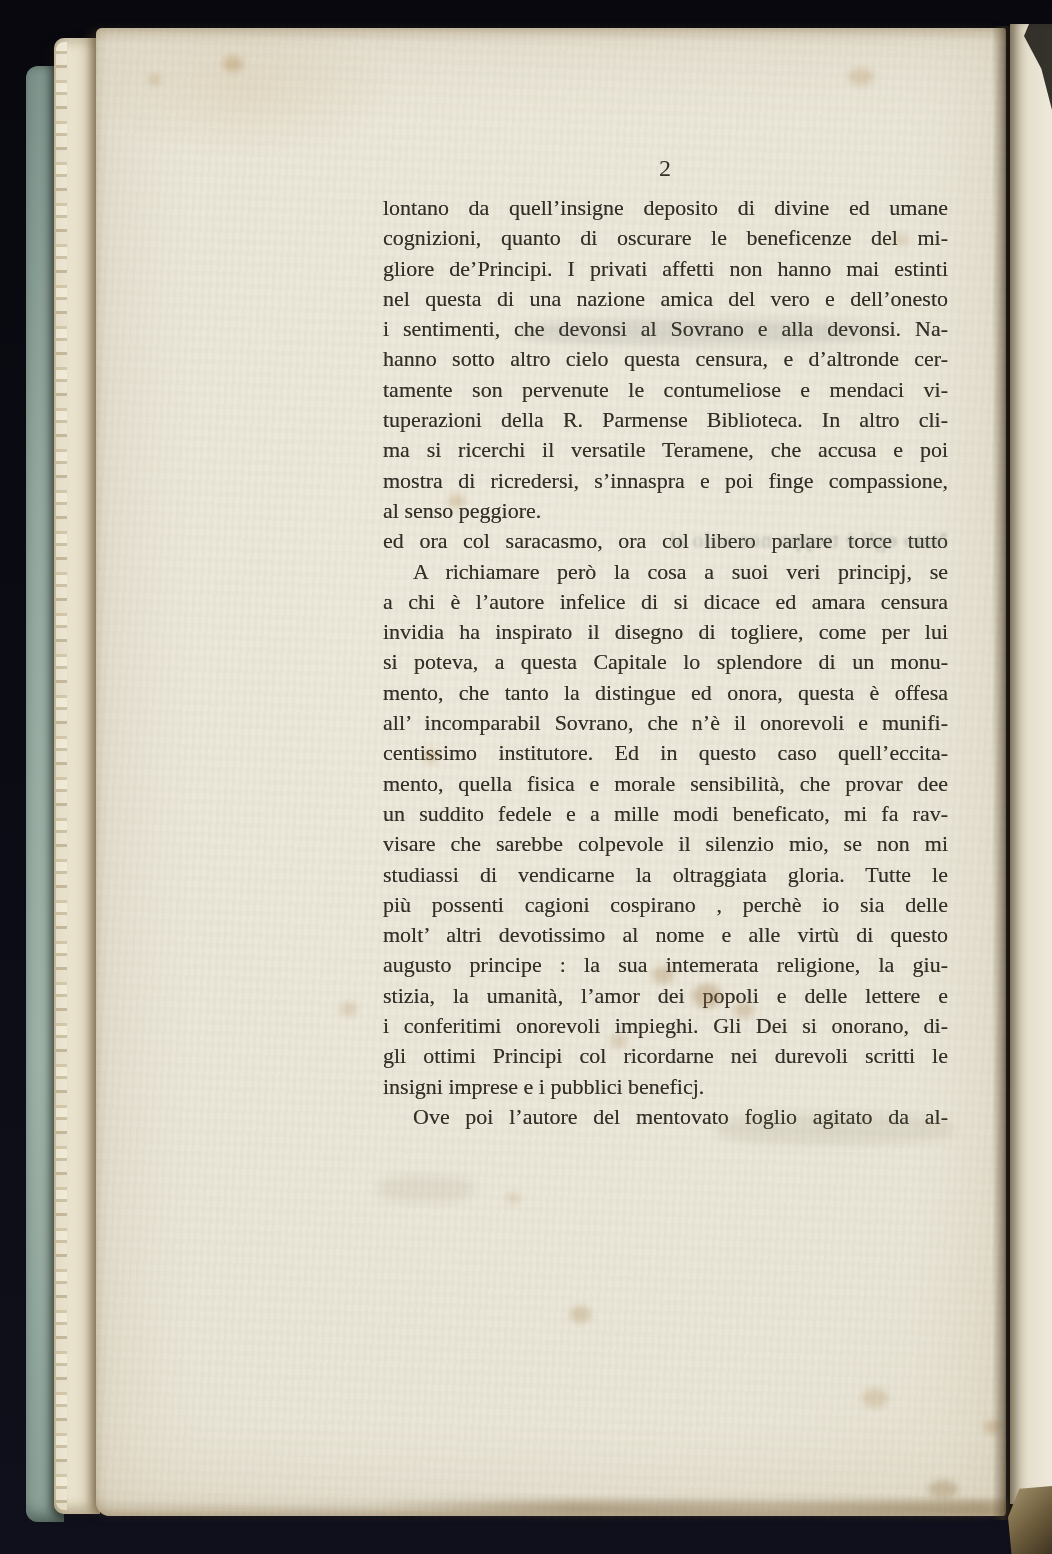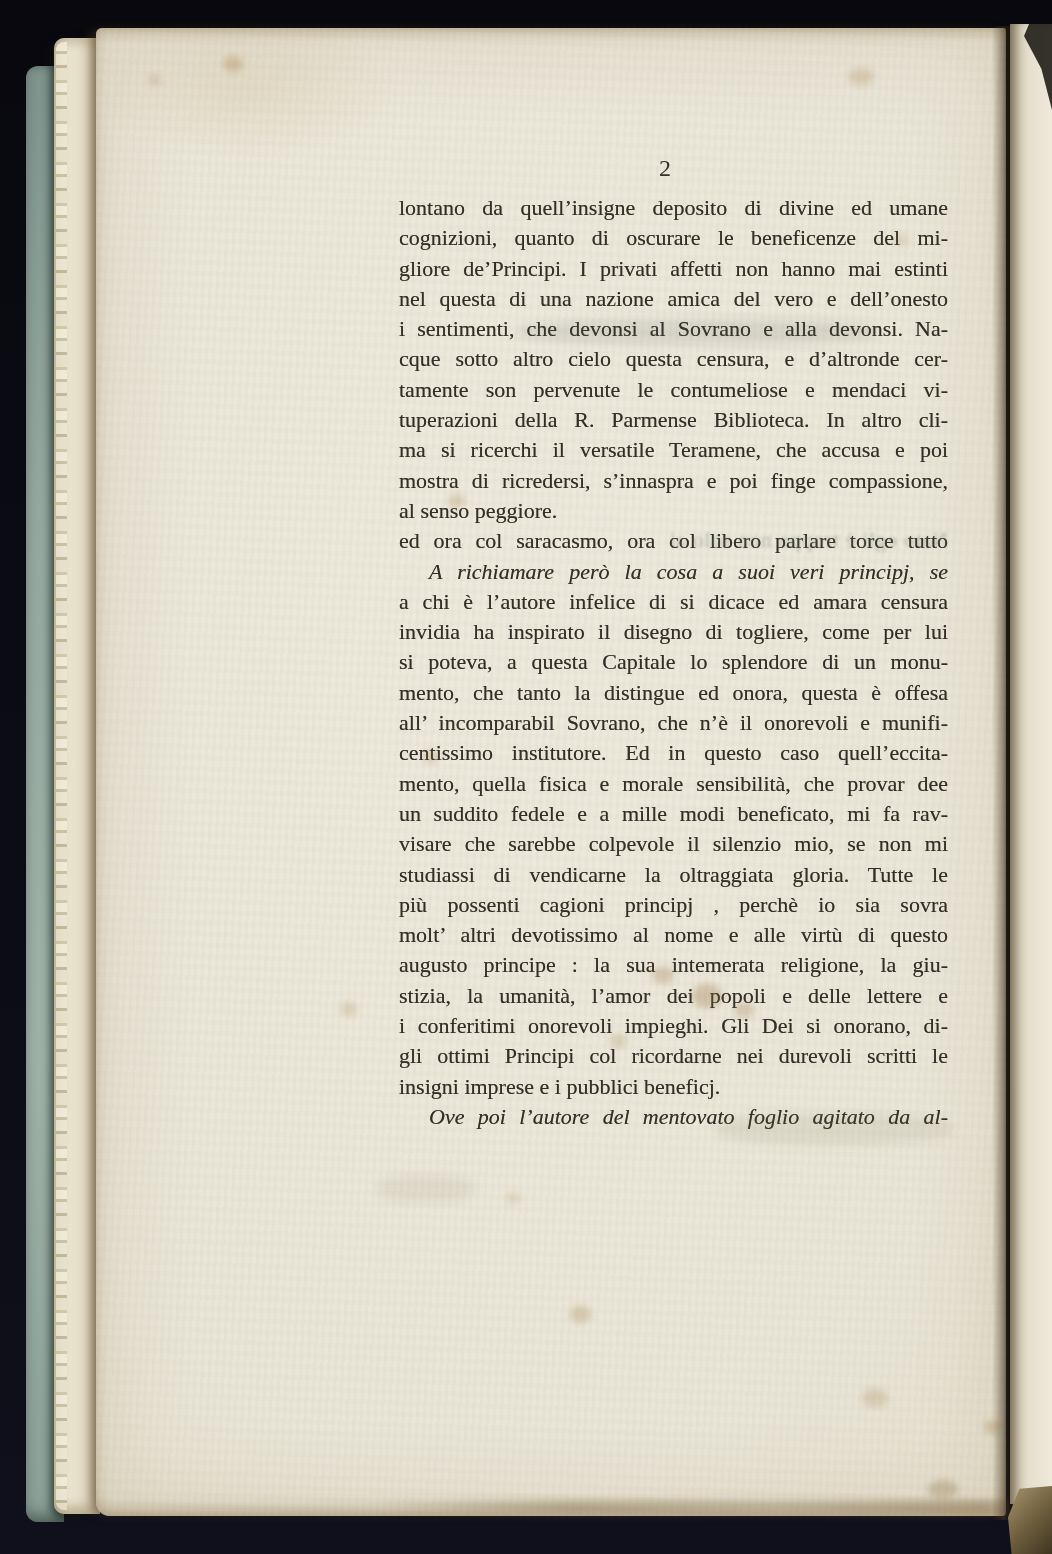--- a/index.html
+++ b/index.html
@@ -68,23 +68,23 @@
   
   .pagenum{
     position:absolute;left:287px;top:127px;width:565px;text-align:center;
     font-size:24px;color:#35312a;letter-spacing:1px;
   }
   .textblock{
     position:absolute;left:287px;top:165px;width:565px;color:#332f28;
     font-size:22px;line-height:30.3px;
   }
   .line{text-align:justify;text-align-last:justify;white-space:normal;
-    text-shadow:0 0 .5px rgba(50,45,35,.55);margin-left:16px;}
+    text-shadow:0 0 .5px rgba(50,45,35,.55);}
   .line.last{text-align:left;text-align-last:left;}
-  .line.indent{text-indent:30px;font-style:italic;}
+  .line.indent{text-indent:30px;}
   
   .ghost-line{
     position:absolute;left:402px;top:500px;width:450px;
     transform:scaleX(-1);filter:blur(1.4px);opacity:.45;color:#76857b;
     font-size:21px;letter-spacing:1px;white-space:nowrap;overflow:hidden;
   }
   .smudge{position:absolute;filter:blur(5px);border-radius:40%;}
   .smudge-a{left:422px;top:292px;width:360px;height:24px;background:rgba(88,96,90,.13);}
   .smudge-b{left:620px;top:1086px;width:236px;height:30px;background:rgba(130,122,92,.12);}
   .smudge-c{left:282px;top:1148px;width:96px;height:26px;background:rgba(130,122,92,.10);}
@@ -102,39 +102,39 @@
   <div class="grain"></div>
   <div class="tint-tl"></div>
 
   <div class="pagenum">2</div>
   <div class="textblock">
       <div class="line">lontano da quell’insigne deposito di divine ed umane</div>
       <div class="line">cognizioni, quanto di oscurare le beneficenze del mi-</div>
       <div class="line">gliore de’Principi. I privati affetti non hanno mai estinti</div>
       <div class="line">nel questa di una nazione amica del vero e dell’onesto</div>
       <div class="line">i sentimenti, che devonsi al Sovrano e alla devonsi. Na-</div>
-      <div class="line">cque sotto altro cielo questa censura, e d’altronde cer-</div>
+      <div class="line">hanno sotto altro cielo questa censura, e d’altronde cer-</div>
       <div class="line">tamente son pervenute le contumeliose e mendaci vi-</div>
       <div class="line">tuperazioni della R. Parmense Biblioteca. In altro cli-</div>
       <div class="line">ma si ricerchi il versatile Teramene, che accusa e poi</div>
       <div class="line">mostra di ricredersi, s’innaspra e poi finge compassione,</div>
       <div class="line last">al senso peggiore.</div>
       <div class="line">ed ora col saracasmo, ora col libero parlare torce tutto</div>
       <div class="line indent">A richiamare però la cosa a suoi veri principj, se</div>
       <div class="line">a chi è l’autore infelice di si dicace ed amara censura</div>
       <div class="line">invidia ha inspirato il disegno di togliere, come per lui</div>
       <div class="line">si poteva, a questa Capitale lo splendore di un monu-</div>
       <div class="line">mento, che tanto la distingue ed onora, questa è offesa</div>
       <div class="line">all’ incomparabil Sovrano, che n’è il onorevoli e munifi-</div>
       <div class="line">centissimo institutore. Ed in questo caso quell’eccita-</div>
       <div class="line">mento, quella fisica e morale sensibilità, che provar dee</div>
       <div class="line">un suddito fedele e a mille modi beneficato, mi fa rav-</div>
       <div class="line">visare che sarebbe colpevole il silenzio mio, se non mi</div>
       <div class="line">studiassi di vendicarne la oltraggiata gloria. Tutte le</div>
-      <div class="line">più possenti cagioni principj , perchè io sia sovra</div>
+      <div class="line">più possenti cagioni cospirano , perchè io sia delle</div>
       <div class="line">molt’ altri devotissimo al nome e alle virtù di questo</div>
       <div class="line">augusto principe : la sua intemerata religione, la giu-</div>
       <div class="line">stizia, la umanità, l’amor dei popoli e delle lettere e</div>
       <div class="line">i conferitimi onorevoli impieghi. Gli Dei si onorano, di-</div>
       <div class="line">gli ottimi Principi col ricordarne nei durevoli scritti le</div>
       <div class="line last">insigni imprese e i pubblici beneficj.</div>
       <div class="line indent">Ove poi l’autore del mentovato foglio agitato da al-</div>
     </div>
 
   <div class="smudge smudge-a"></div>

